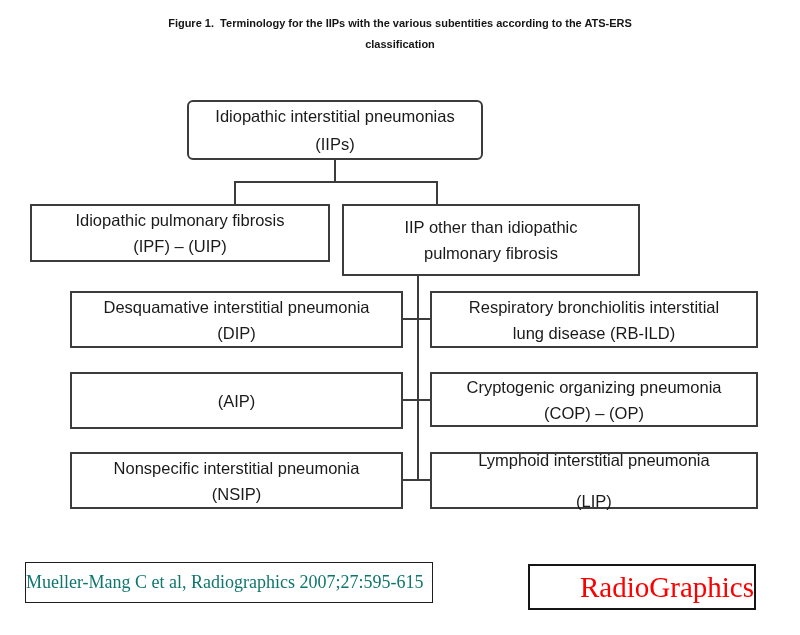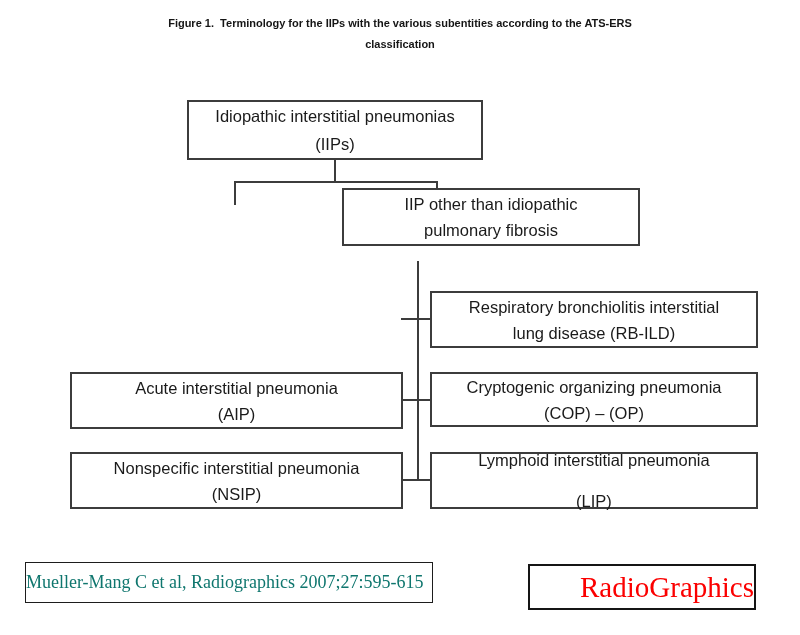--- a/index.html
+++ b/index.html
@@ -82,37 +82,44 @@
 
   <div class="line" style="left:334px; top:160px; width:2px; height:23px;"></div>
   <div class="line" style="left:234px; top:181px; width:204px; height:2px;"></div>
   <div class="line" style="left:234px; top:181px; width:2px; height:24px;"></div>
   <div class="line" style="left:436px; top:181px; width:2px; height:24px;"></div>
   <div class="line" style="left:417px; top:261px; width:2px; height:220px;"></div>
   <div class="line" style="left:401px; top:318px; width:31px; height:2px;"></div>
   <div class="line" style="left:401px; top:399px; width:31px; height:2px;"></div>
   <div class="line" style="left:401px; top:479px; width:31px; height:2px;"></div>
 
-  <div class="node" style="left:187px; top:100px; width:296px; height:60px; line-height:28px;">
+  <div class="node" style="left:187px; top:100px; width:296px; height:60px; line-height:28px;border-radius:6px;">
     <span>Idiopathic interstitial pneumonias</span>
     <span>(IIPs)</span>
   </div>
 
-  <div class="node" style="left:342px; top:188px; width:298px; height:58px;">
+  <div class="node" style="left:30px; top:204px; width:300px; height:58px;">
+    <span>Idiopathic pulmonary fibrosis</span>
+    <span>(IPF) – (UIP)</span>
+  </div>
+  <div class="node" style="left:342px; top:204px; width:298px; height:72px;">
     <span>IIP other than idiopathic</span>
     <span>pulmonary fibrosis</span>
   </div>
 
+  <div class="node" style="left:70px; top:291px; width:333px; height:57px;">
+    <span>Desquamative interstitial pneumonia</span>
+    <span>(DIP)</span>
+  </div>
   <div class="node" style="left:430px; top:291px; width:328px; height:57px;">
     <span>Respiratory bronchiolitis interstitial</span>
     <span>lung disease (RB-ILD)</span>
   </div>
 
   <div class="node" style="left:70px; top:372px; width:333px; height:57px;">
-    <span>Acute interstitial pneumonia</span>
     <span>(AIP)</span>
   </div>
   <div class="node" style="left:430px; top:372px; width:328px; height:55px;">
     <span>Cryptogenic organizing pneumonia</span>
     <span>(COP) – (OP)</span>
   </div>
 
   <div class="node" style="left:70px; top:452px; width:333px; height:57px;">
     <span>Nonspecific interstitial pneumonia</span>
     <span>(NSIP)</span>

